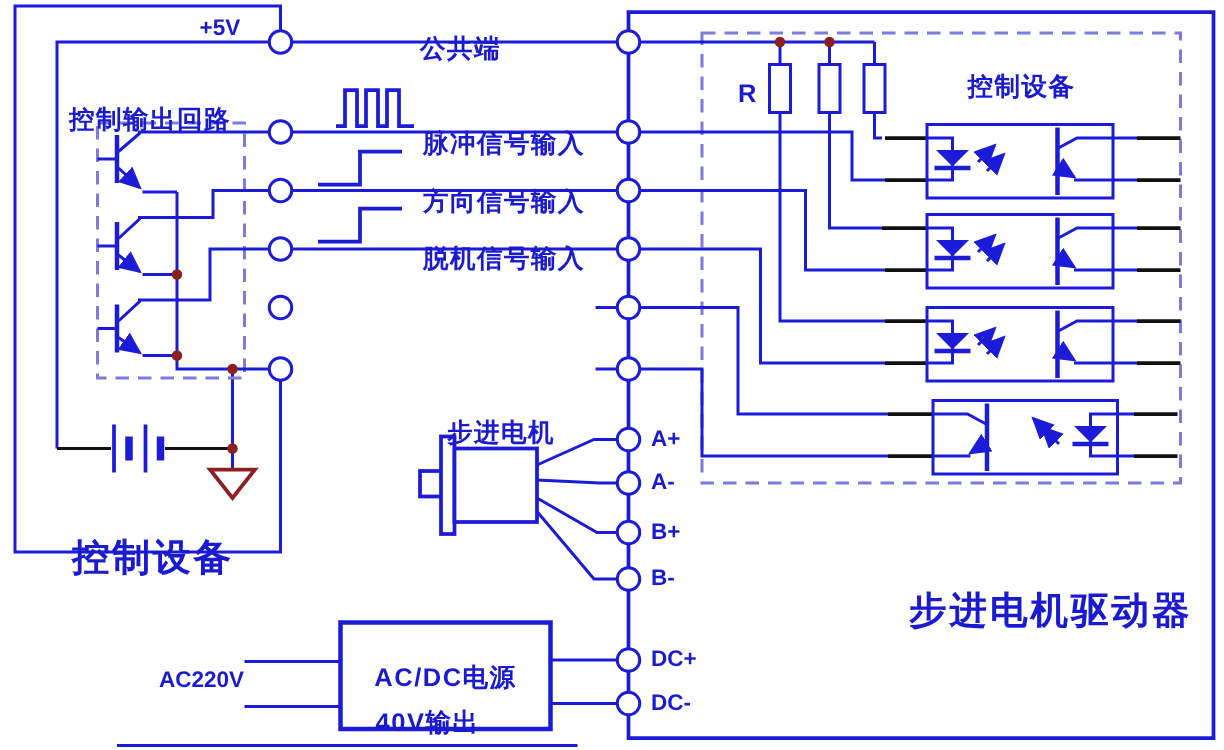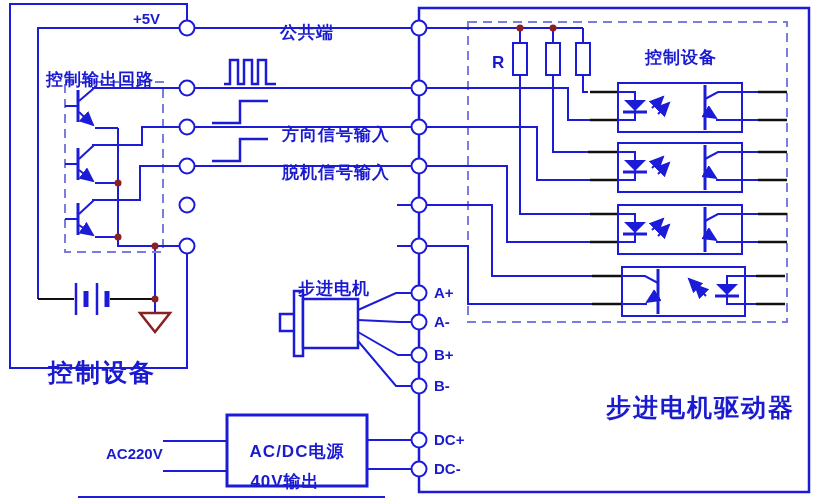--- a/index.html
+++ b/index.html
@@ -242,20 +242,21 @@
     <circle cx="419" cy="386" r="7.5"></circle>
     <circle cx="419" cy="440" r="7.5"></circle>
     <circle cx="419" cy="469" r="7.5"></circle>
   </g>
 
   <path d="M78,497 H385" stroke="#1c1cd8" stroke-width="2"></path>
 </svg>
 
 <div class="lbl latin" style="left:133px;top:11px;">+5V</div>
 <div class="lbl cn" style="left:280px;top:4px;">公共端</div>
+<div class="lbl cn" style="left:282px;top:67px;">脉冲信号输入</div>
 <div class="lbl cn" style="left:282px;top:106px;">方向信号输入</div>
 <div class="lbl cn" style="left:282px;top:144px;">脱机信号输入</div>
 <div class="lbl cn" style="left:298px;top:260px;">步进电机</div>
 <div class="lbl cn" style="left:46px;top:51px;">控制输出回路</div>
 <div class="lbl cn-big" style="left:48px;top:359px;">控制设备</div>
 <div class="lbl cn" style="left:645px;top:29px;">控制设备</div>
 <div class="lbl cn-big" style="left:606px;top:394px;">步进电机驱动器</div>
 <div class="lbl latin" style="left:492px;top:54px;font-size:17px;">R</div>
 
 <div class="lbl latin" style="left:434px;top:285px;">A+</div>

